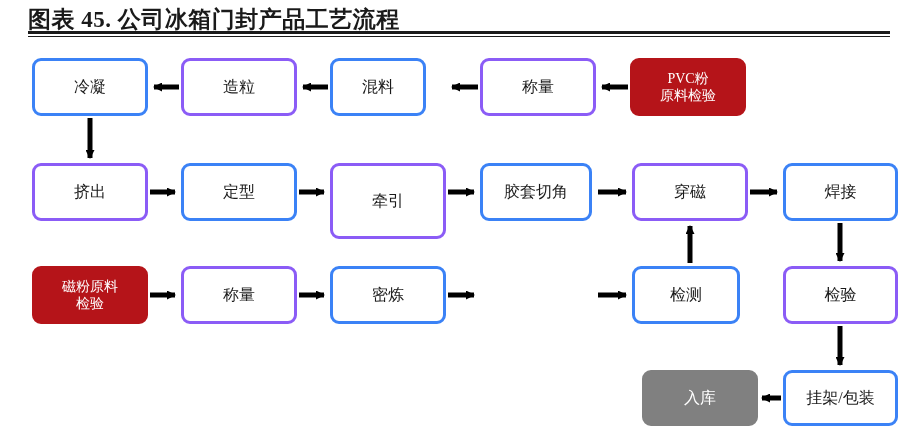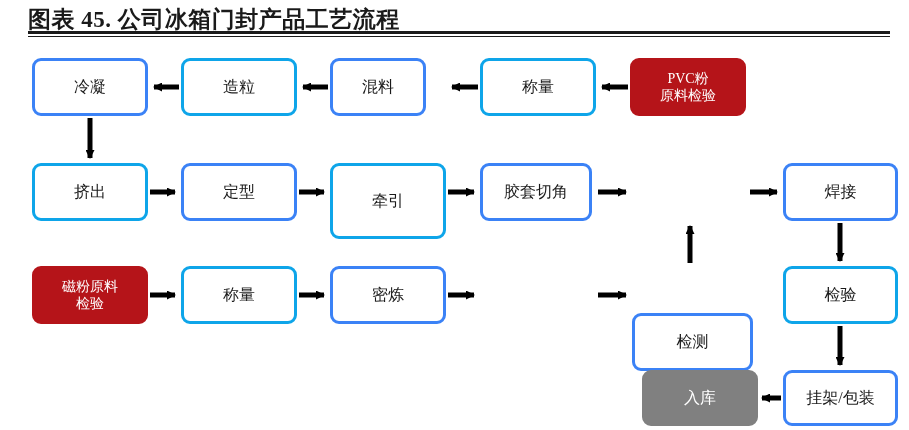--- a/index.html
+++ b/index.html
@@ -56,21 +56,21 @@
     font-size: 16px;
     line-height: 1.25;
     color: #1a1a1a;
     background: #ffffff;
     white-space: pre-line;
   }
   .node.red {
     border: 3px solid #3b82f6;
   }
   .node.gray {
-    border: 3px solid #0ea5e9;
+    border: 3px solid #8b5cf6;
   }
   .node.fill-red {
     border: 3px solid #B51419;
     background: #B51419;
     color: #ffffff;
     font-size: 15px;
   }
   .node.fill-gray {
     border: 3px solid #808080;
     background: #808080;
@@ -105,32 +105,33 @@
   <div class="node red" style="left:32px; top:58px; width:116px; height:58px;">冷凝</div>
 
   <div class="node red" style="left:181px; top:163px; width:116px; height:58px;">定型</div>
 
   <div class="node gray" style="left:32px; top:163px; width:116px; height:58px;">挤出</div>
 
   <div class="node gray" style="left:330px; top:163px; width:116px; height:76px;">牵引</div>
 
   <div class="node red" style="left:480px; top:163px; width:112px; height:58px;">胶套切角</div>
 
+  <div class="node gray" style="left:632px; top:163px; width:116px; height:58px;">穿磁</div>
 
   <div class="node red" style="left:783px; top:163px; width:115px; height:58px;">焊接</div>
 
   <div class="node fill-red two-line" style="left:32px; top:266px; width:116px; height:58px;">磁粉原料
 检验</div>
 
   <div class="node gray" style="left:181px; top:266px; width:116px; height:58px;">称量</div>
 
   <div class="node red" style="left:330px; top:266px; width:116px; height:58px;">密炼</div>
 
 
-  <div class="node red" style="left:632px; top:266px; width:121px; height:58px;margin-top:47px;">检测</div>
+  <div class="node red" style="left:632px; top:266px; width:108px; height:58px;">检测</div>
 
   <div class="node gray" style="left:783px; top:266px; width:115px; height:58px;">检验</div>
 
   <div class="node fill-gray" style="left:642px; top:370px; width:116px; height:56px;">入库</div>
 
   <div class="node red" style="left:783px; top:370px; width:115px; height:56px;">挂架/包装</div>
 
   <div class="conn" style="left:0; top:0; width:909px; height:430px;">
     <svg width="909" height="430" viewBox="0 0 909 430">
       <defs>

